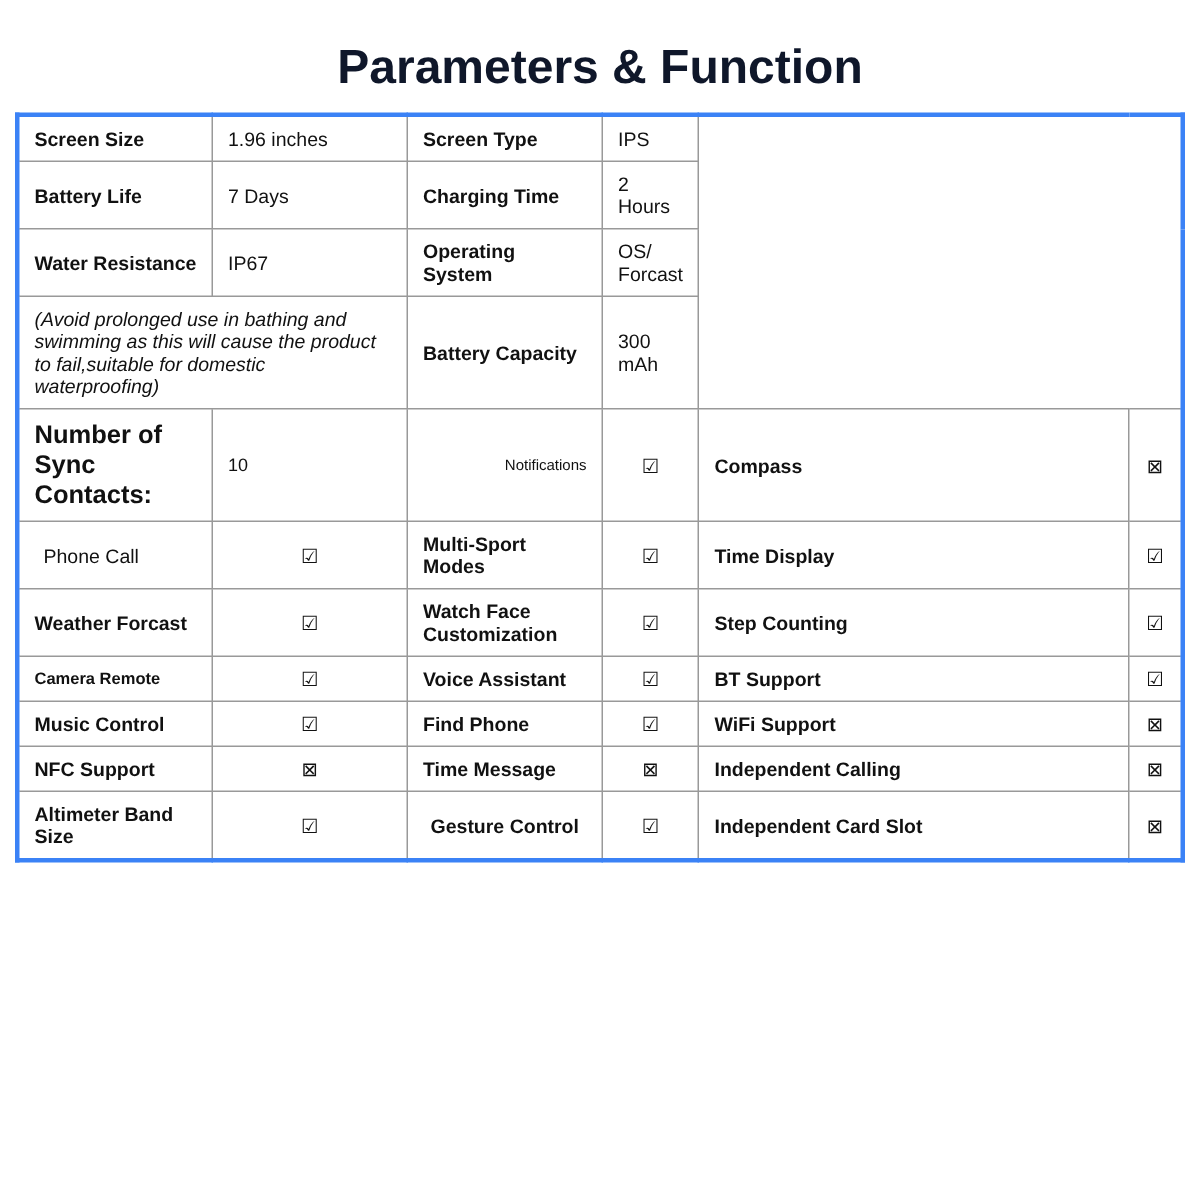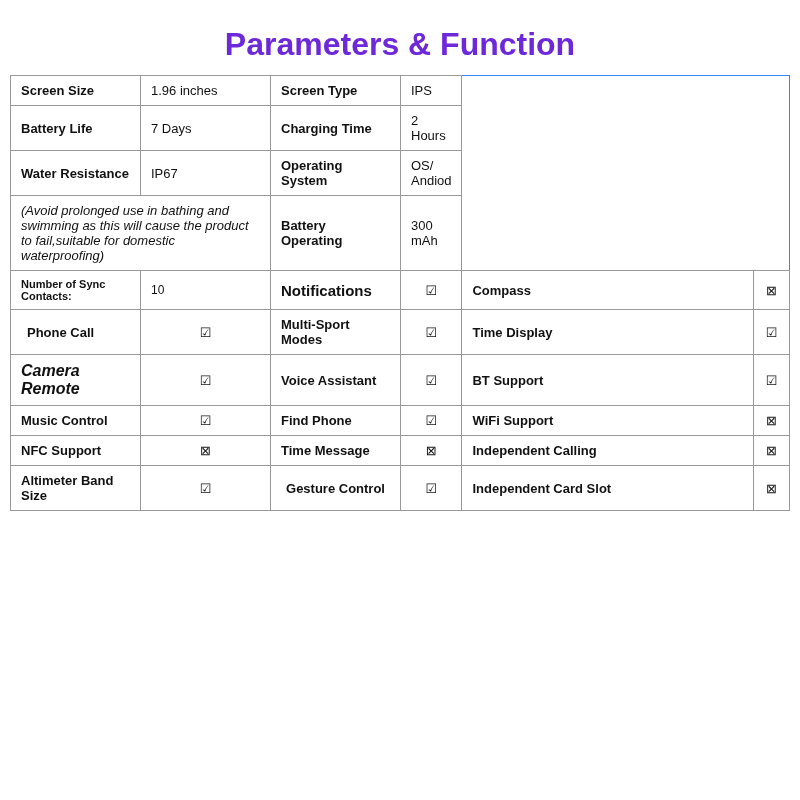--- a/index.html
+++ b/index.html
@@ -8,26 +8,26 @@
       font-family: Arial, sans-serif;
       width: 800px;
       min-height: 800px;
       padding: 10px;
     }
     h1 {
       text-align: center;
       font-size: 32px;
       font-weight: bold;
       padding: 16px 0 12px;
-      color: #6d28d9;
+      color: #0f172a;
     }
     .main-table {
       width: 100%;
       border-collapse: collapse;
-      border: 1px solid #3b82f6;
+      border: 3px solid #3b82f6;
     }
     .main-table td, .main-table th {
       border: 1px solid #999;
       padding: 7px 10px;
       vertical-align: middle;
       font-size: 13px;
       color: #111;
     }
     .label-cell {
       font-weight: bold;
@@ -67,50 +67,58 @@
     <td class="label-cell bold">Battery Life</td>
     <td class="value-cell">7 Days</td>
     <td class="label-cell bold">Charging Time</td>
     <td>2 Hours</td>
   </tr>
 
   <tr>
     <td class="label-cell bold">Water Resistance</td>
     <td class="value-cell">IP67</td>
     <td class="label-cell bold">Operating System</td>
-    <td>OS/ Andiod</td>
+    <td>OS/ Forcast</td>
   </tr>
 
   <tr>
     <td colspan="2" class="note-cell">(Avoid prolonged use in bathing and swimming as this will cause the product to fail,suitable for domestic waterproofing)</td>
-    <td class="label-cell bold">Battery Operating</td>
+    <td class="label-cell bold">Battery Capacity</td>
     <td>300 mAh</td>
   </tr>
 
   <tr>
-    <td style="font-weight:bold; font-size:11px; vertical-align:middle;margin-left:36px;">Number of Sync Contacts:</td>
+    <td style="font-weight:bold; font-size:17px; vertical-align:middle;margin-left:36px;">Number of Sync Contacts:</td>
     <td style="font-size:12px;">10</td>
-    <td style="font-weight:bold; font-size:15px;">Notifications</td>
+    <td style="font-weight:normal; font-size:10px;text-align:right;">Notifications</td>
     <td class="check-cell">☑</td>
     <td style="font-weight:bold; font-size:13px;">Compass</td>
     <td class="check-cell">⊠</td>
   </tr>
 
   <tr>
-    <td style="font-weight:bold; font-size:13px;padding-left:16px;">Phone Call</td>
+    <td style="font-weight:normal; font-size:13px;padding-left:16px;">Phone Call</td>
     <td class="check-cell">☑</td>
     <td style="font-weight:bold; font-size:13px;">Multi-Sport Modes</td>
     <td class="check-cell">☑</td>
     <td style="font-weight:bold; font-size:13px;">Time Display</td>
     <td class="check-cell">☑</td>
   </tr>
 
+  <tr>
+    <td style="font-weight:bold; font-size:13px;">Weather Forcast</td>
+    <td class="check-cell">☑</td>
+    <td style="font-weight:bold; font-size:13px;">Watch Face Customization</td>
+    <td class="check-cell">☑</td>
+    <td style="font-weight:bold; font-size:13px;">Step Counting</td>
+    <td class="check-cell">☑</td>
+  </tr>
 
   <tr>
-    <td style="font-weight:bold; font-size:16px;font-style:italic;">Camera Remote</td>
+    <td style="font-weight:bold; font-size:11px;">Camera Remote</td>
     <td class="check-cell">☑</td>
     <td style="font-weight:bold; font-size:13px;">Voice Assistant</td>
     <td class="check-cell">☑</td>
     <td style="font-weight:bold; font-size:13px;">BT Support</td>
     <td class="check-cell">☑</td>
   </tr>
 
   <tr>
     <td style="font-weight:bold; font-size:13px;">Music Control</td>
     <td class="check-cell">☑</td>

